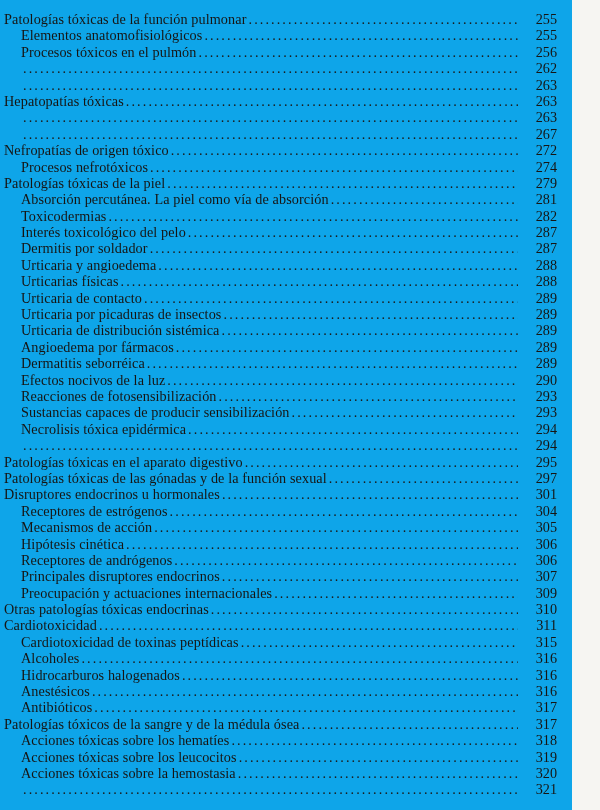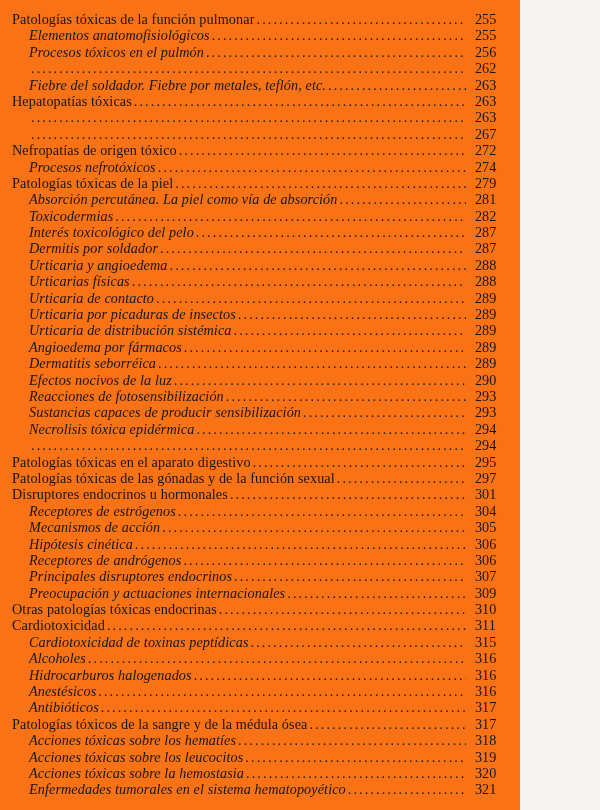--- a/index.html
+++ b/index.html
@@ -2,51 +2,51 @@
 <html><head>
 <meta charset="utf-8">
 <style>
   * { margin: 0; padding: 0; box-sizing: border-box; }
   html, body { width: 600px; height: 810px; }
   body {
     background: #f6f5f2;
     font-family: "Liberation Serif", "DejaVu Serif", serif;
   }
   .page {
-    width: 520px;
+    width: 572px;
     height: 810px;
-    background: #f97316;
+    background: #0ea5e9;
     color: #171513;
-    padding: 11px 15px 6px 12px;
+    padding: 11px 15px 6px 4px;
     overflow: hidden;
   }
   .toc-list { width: 100%; }
   .toc-row {
     display: flex;
     align-items: baseline;
     height: 16.4px;
     font-size: 14.2px;
     line-height: 16.4px;
     white-space: nowrap;
   }
   .toc-row.sub { padding-left: 17px; }
-  .toc-row.sub .toc-label { font-style: italic; }
+  .toc-row.sub .toc-label { }
   .toc-label { flex: 0 0 auto; letter-spacing: 0.1px; }
   .toc-dots {
     flex: 1 1 auto;
     overflow: hidden;
     margin-left: 2px;
     margin-right: 9px;
     letter-spacing: 2.1px;
     font-style: normal;
     color: #1c1a18;
   }
   .toc-page-num {
     flex: 0 0 30px;
-    text-align: left;
+    text-align: right;
     font-style: normal;
   }
 </style>
 </head>
 <body>
 
 <div class="page">
   <div class="toc-list" id="toc-list">
       <div class="toc-row">
         <span class="toc-label">Patologías tóxicas de la función pulmonar</span>
@@ -61,21 +61,20 @@
       <div class="toc-row sub">
         <span class="toc-label">Procesos tóxicos en el pulmón</span>
         <span class="toc-dots">............................................................................................................................................................................................................................................................................................................</span>
         <span class="toc-page-num">256</span>
       </div>
       <div class="toc-row sub">
         <span class="toc-dots">............................................................................................................................................................................................................................................................................................................</span>
         <span class="toc-page-num">262</span>
       </div>
       <div class="toc-row sub">
-        <span class="toc-label">Fiebre del soldador. Fiebre por metales, teflón,  etc.</span>
         <span class="toc-dots">............................................................................................................................................................................................................................................................................................................</span>
         <span class="toc-page-num">263</span>
       </div>
       <div class="toc-row">
         <span class="toc-label">Hepatopatías tóxicas</span>
         <span class="toc-dots">............................................................................................................................................................................................................................................................................................................</span>
         <span class="toc-page-num">263</span>
       </div>
       <div class="toc-row sub">
         <span class="toc-dots">............................................................................................................................................................................................................................................................................................................</span>
@@ -273,18 +272,17 @@
         <span class="toc-label">Acciones tóxicas sobre los leucocitos</span>
         <span class="toc-dots">............................................................................................................................................................................................................................................................................................................</span>
         <span class="toc-page-num">319</span>
       </div>
       <div class="toc-row sub">
         <span class="toc-label">Acciones tóxicas sobre la hemostasia</span>
         <span class="toc-dots">............................................................................................................................................................................................................................................................................................................</span>
         <span class="toc-page-num">320</span>
       </div>
       <div class="toc-row sub">
-        <span class="toc-label">Enfermedades tumorales en el sistema hematopoyético</span>
         <span class="toc-dots">............................................................................................................................................................................................................................................................................................................</span>
         <span class="toc-page-num">321</span>
       </div>
     </div>
 </div>
 
 </body></html>

